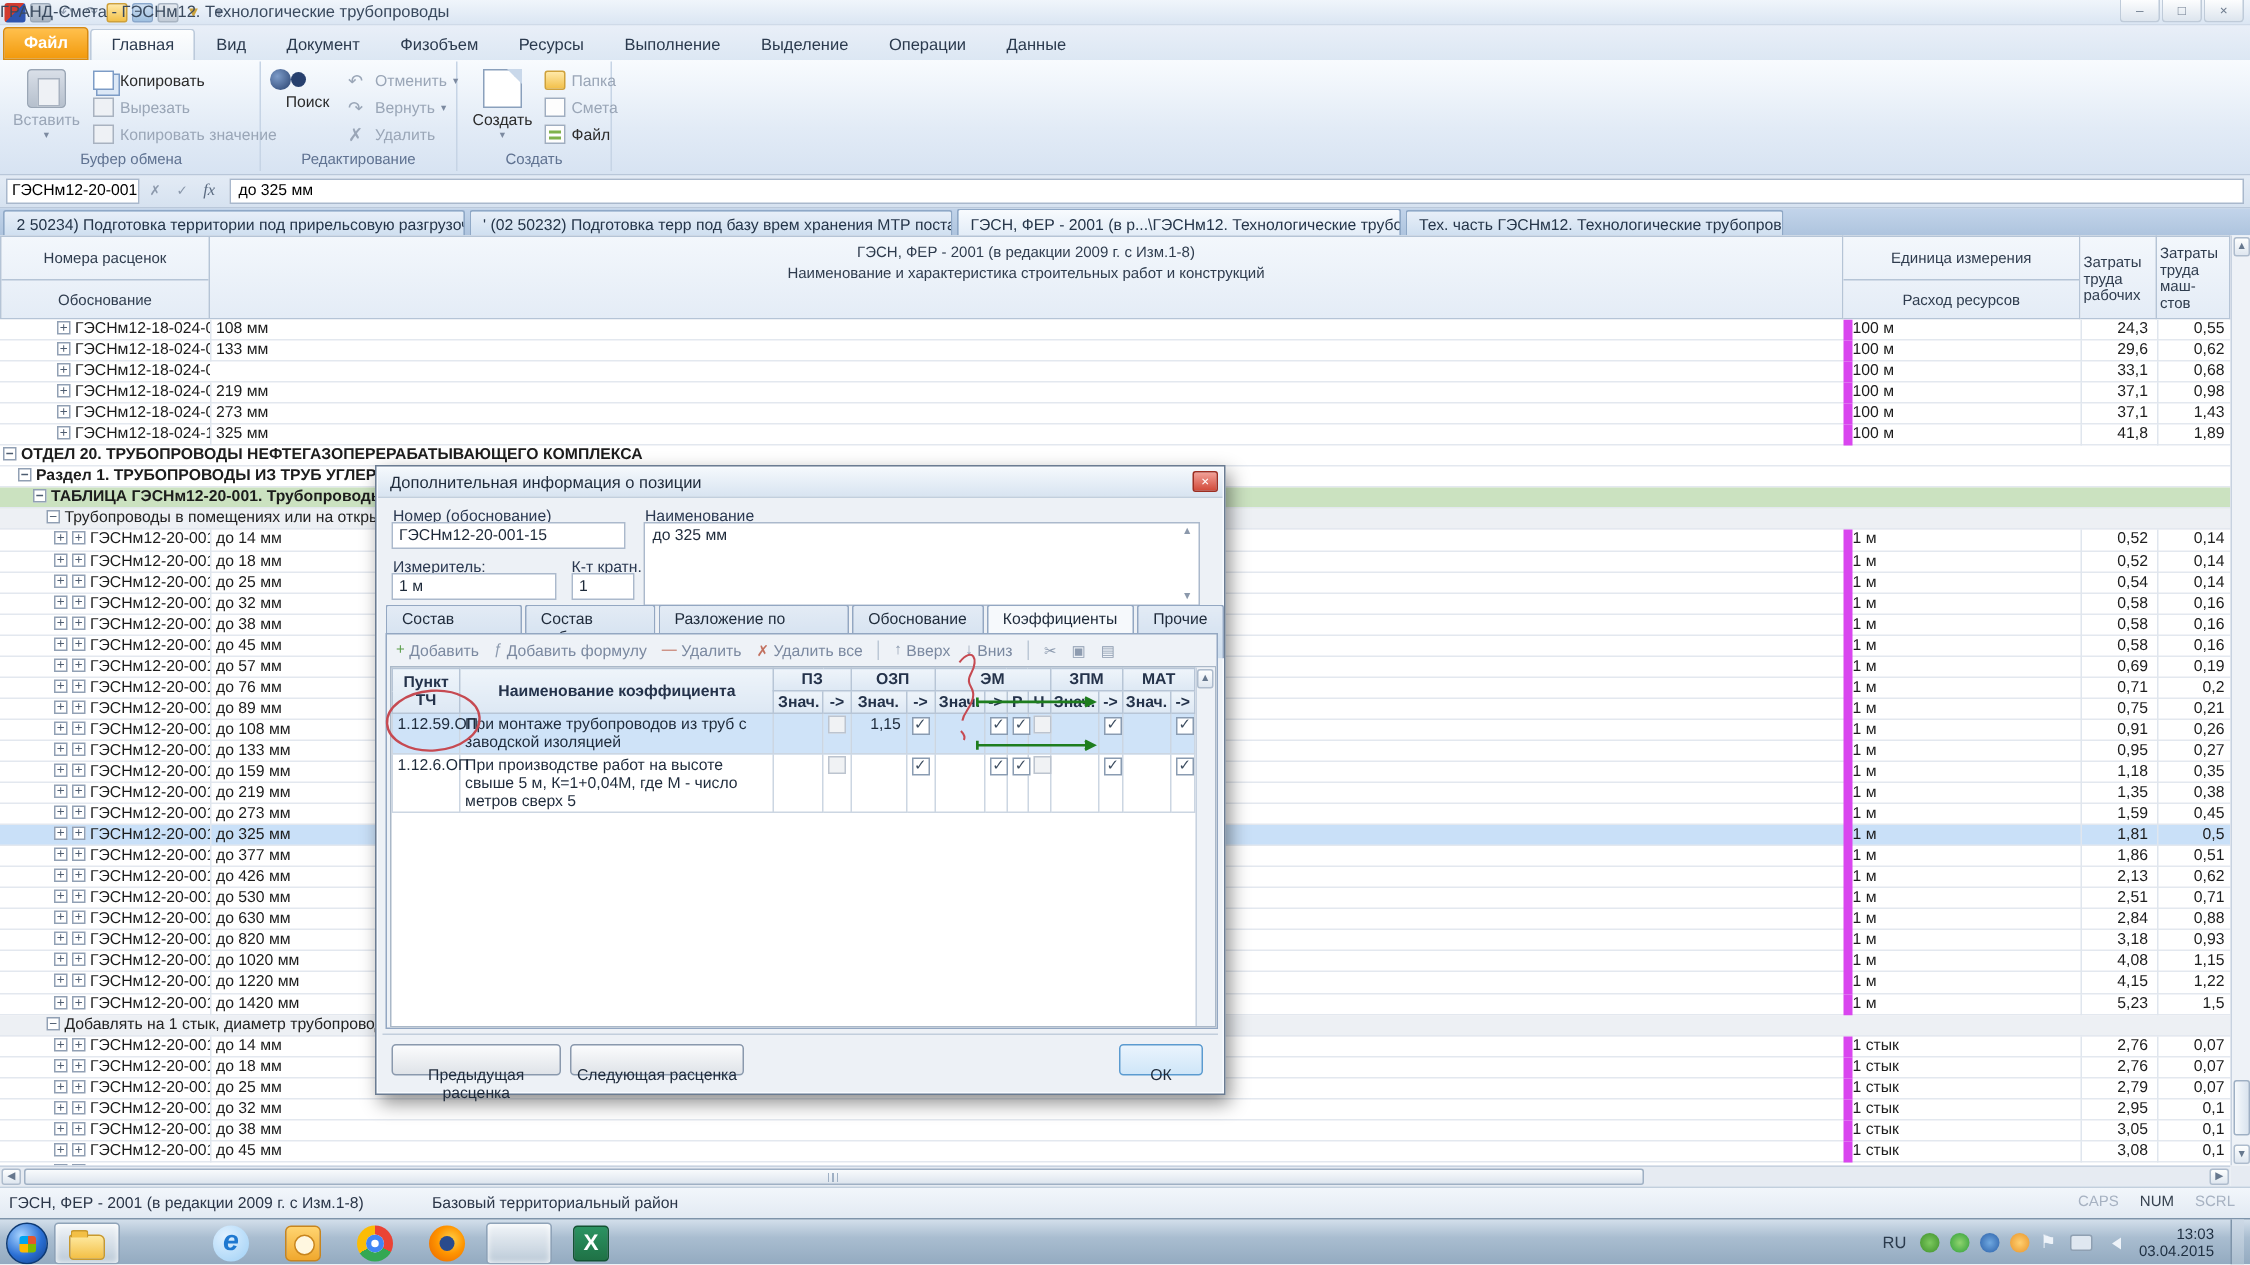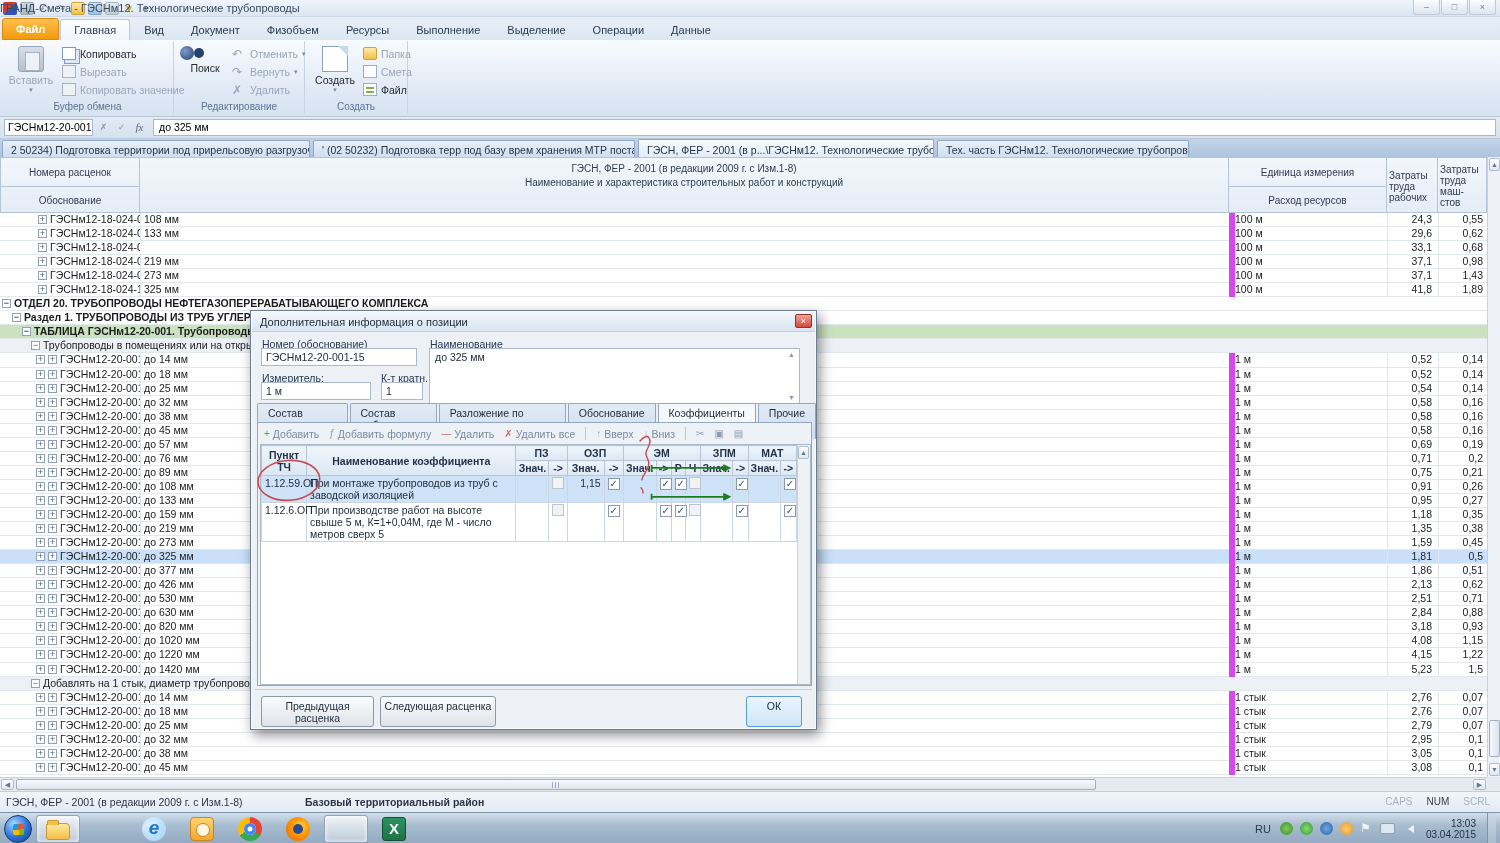--- a/index.html
+++ b/index.html
@@ -118,21 +118,21 @@
   .hbtn { position:absolute; top:1px; width:13px; height:11px; background:linear-gradient(#fdfefe,#dfe7f0); border:1px solid #aebccd; border-radius:2px; font-size:7px; text-align:center; line-height:10px; color:#67788e; }
   .hthumb { position:absolute; left:16px; top:1px; width:1080px; height:11px; background:linear-gradient(#f8fafc,#dde5ee); border:1px solid #9fb0c4; border-radius:2px; }
   .hgrip { position:absolute; left:50%; top:2px; width:8px; height:6px; margin-left:-4px;
     background:repeating-linear-gradient(90deg,#9fb0c4 0 1px,transparent 1px 3px); }
   .corner { position:absolute; left:1487px; top:620px; width:13px; height:14px; background:#e6ebf2; }
 
   
   .status-bar { position:absolute; left:0; top:791px; width:1500px; height:21px;
     background:linear-gradient(#f2f6fb,#e2eaf3); border-top:1px solid #c2cfdd; font-size:10.5px; color:#2b3648; }
   .sb-doc { position:absolute; left:6px; top:4px; }
-  .sb-region { position:absolute; left:305px; top:4px;font-weight:bold; }
+  .sb-region { position:absolute; left:288px; top:4px; }
   .sb-ind { position:absolute; right:10px; top:4px; display:flex; gap:14px; font-size:10px; color:#a7b2c2; }
   .sb-ind .on { color:#36414f; }
 
   
   .taskbar { position:absolute; left:0; top:812px; width:1500px; height:31px;
     background:linear-gradient(#d3dfeb,#a9bdd0 40%,#93aac0); border-top:1px solid #7e94aa; }
   .tb-apps { position:absolute; left:4px; top:0; height:31px; display:flex; align-items:center; gap:4px; }
   .tb-btn { width:44px; height:28px; border-radius:3px; display:flex; align-items:center; justify-content:center; }
   .tb-btn.active { background:linear-gradient(rgba(255,255,255,.75),rgba(255,255,255,.35)); border:1px solid #8fa3b8; box-shadow:inset 0 0 4px #fff; }
   .appic { width:24px; height:24px; position:relative; }
@@ -186,21 +186,21 @@
   .coef-wrap { position:absolute; left:2px; top:21px; width:551px; height:241px; background:#fff; border:1px solid #aab8c8; }
   table.coef { border-collapse:collapse; table-layout:fixed; width:536px; font-size:10.5px; }
   .coef th { background:linear-gradient(#eef4fa,#dde8f4); border:1px solid #b7c5d6; font-weight:bold; padding:1px 1px; color:#24324a; }
   .coef td { border:1px solid #ccd6e2; padding:1px 3px; vertical-align:top; line-height:12px; height:27px; }
   .coef tr.sel td { background:#cfe3f8; }
   .coef .num { text-align:right; }
   .coef .ctr { text-align:center; }
   .cb { display:inline-block; width:12px; height:12px; border:1px solid #8a9cb2; background:#fff; font-size:10px; line-height:10px; text-align:center; color:#3d4d60; }
   .cb.off { background:#f0f2f4; border-color:#bcc4cf; color:transparent; }
   .coef-sb { position:absolute; right:0; top:0; bottom:0; width:13px; background:#eef2f7; border-left:1px solid #c7d2e0; }
-  .dlg-btn { position:absolute; top:385px; height:31px; background:linear-gradient(#fbfcfd,#dfe3e8); border:1px solid #8a99ad; border-radius:3px; text-align:center; padding-top:3px; }
+  .dlg-btn { position:absolute; top:385px; height:21px; background:linear-gradient(#fbfcfd,#dfe3e8); border:1px solid #8a99ad; border-radius:3px; text-align:center; padding-top:14px; }
   .dlg-btn.ok { background:linear-gradient(#eaf4fd,#cfe6f8); border-color:#5b9bd0; }
   .dlg-sep { position:absolute; left:4px; right:4px; top:378px; border-top:1px solid #c2cedc; }
   .annot { position:absolute; inset:0; pointer-events:none; z-index:20; }
 </style>
 </head>
 <body>
 
 <div class="screen">
 
   <div class="titlebar">

